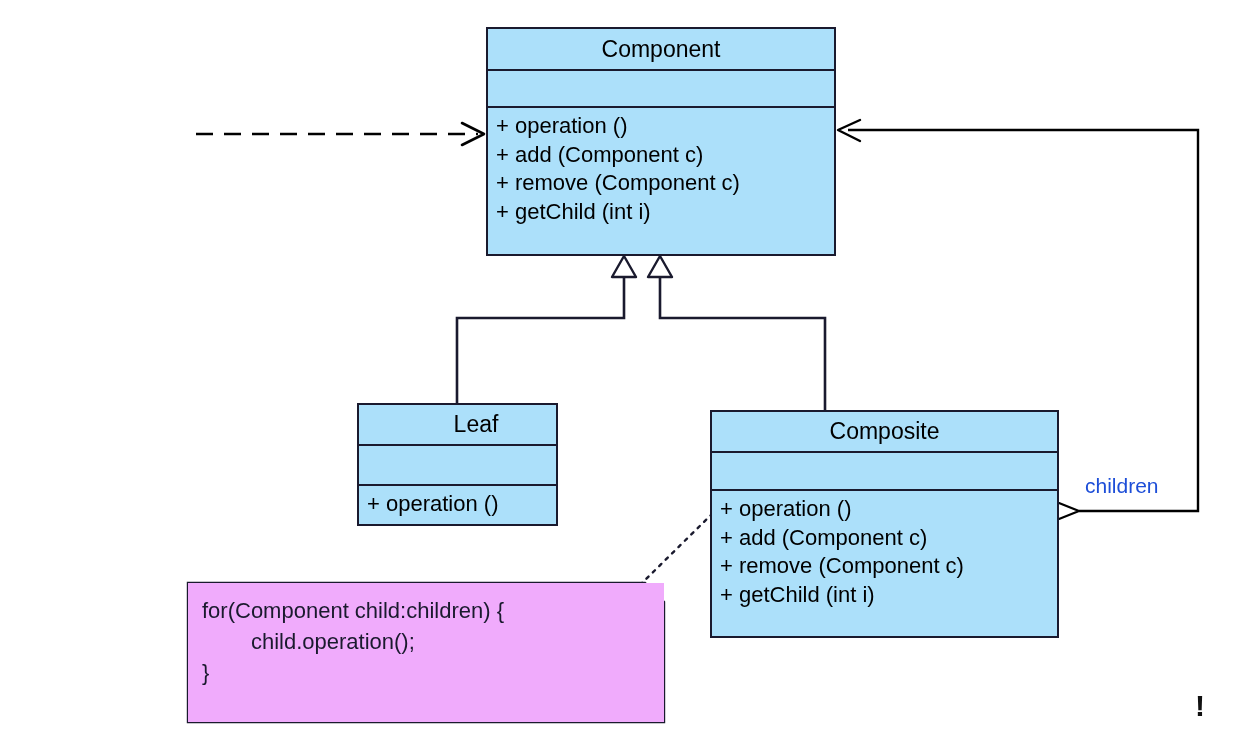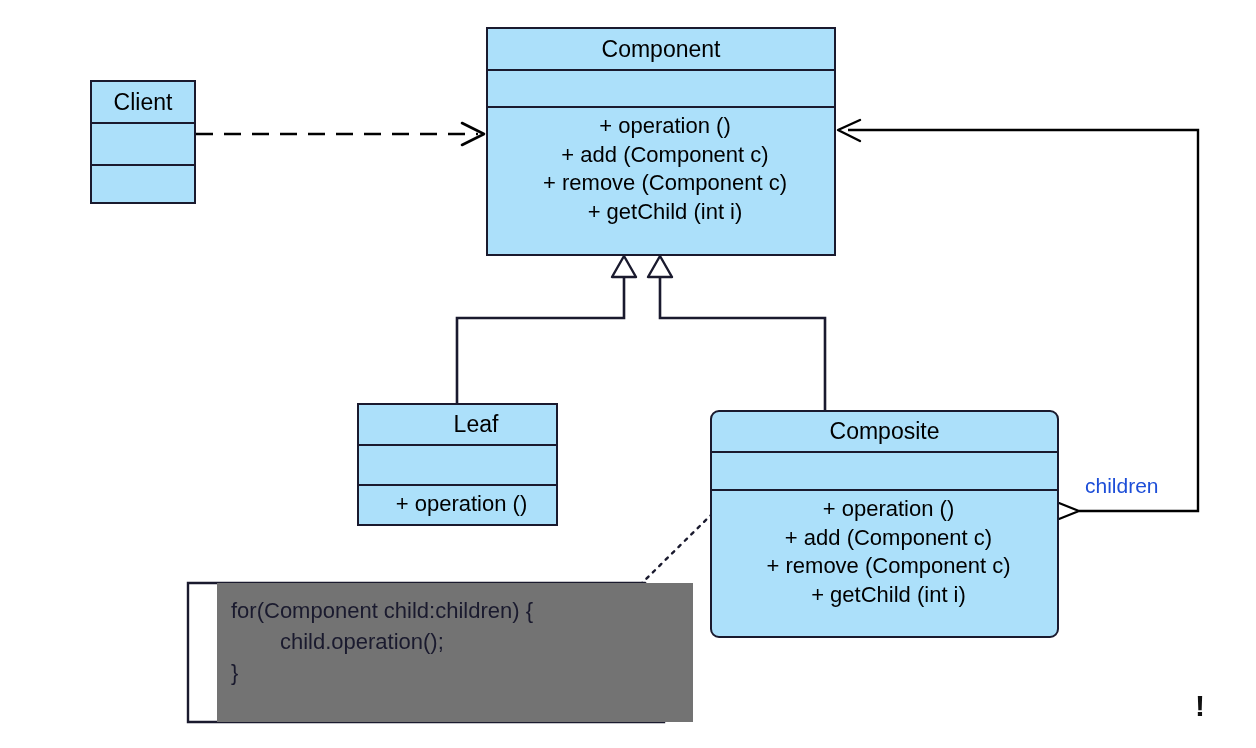--- a/index.html
+++ b/index.html
@@ -31,21 +31,20 @@
     box-sizing: border-box;
     background: #ace0fa;
     border: 2px solid #1a1a2e;
     display: flex;
     flex-direction: column;
     z-index: 3;
   }
   .uml-compartment {
     box-sizing: border-box;
     overflow: hidden;
-    text-align: center;
   }
   .uml-name {
     text-align: center;
     font-size: 23px;
     color: #000000;
     line-height: 1.0;
     display: flex;
     align-items: center;
     justify-content: center;
   }
@@ -58,23 +57,22 @@
     font-size: 22px;
     color: #000000;
   }
   .op-line {
     white-space: nowrap;
     line-height: 1.30;
   }
   .note-box {
     position: absolute;
     box-sizing: border-box;
-    background: #737373;
+    background: #f0abfc;
     z-index: 3;
-    margin-left: 29px;
   }
   .note-text {
     position: absolute;
     left: 14px;
     top: 12px;
     font-size: 22px;
     color: #1a1a2e;
     line-height: 1.42;
     white-space: pre;
   }
@@ -131,46 +129,41 @@
       <line x1="640" y1="585" x2="712" y2="514" stroke="#1a1a2e" stroke-width="2.4" stroke-dasharray="3 6" stroke-linecap="round"></line>
     </g>
 
     
     <g>
       <polygon points="188,583 645,583 664,602 664,722 188,722" fill="#ffffff" stroke="#1a1a2e" stroke-width="2.4" stroke-linejoin="miter"></polygon>
       <polyline points="645,583 645,602 664,602" fill="none" stroke="#1a1a2e" stroke-width="2.4"></polyline>
     </g>
   </svg>
 
-  <div class="uml-class" style="left:90px; top:80px; width:106px; height:124px;">
-    <div class="uml-compartment uml-name" style="height:40px;">Client</div>
-    <div class="uml-compartment uml-attrs" style="height:42px;"></div>
-    <div class="uml-compartment uml-ops" style="flex:1;"></div>
-  </div>
 
   <div class="uml-class" style="left:486px; top:27px; width:350px; height:229px;">
     <div class="uml-compartment uml-name" style="height:40px;text-align:center;">Component</div>
     <div class="uml-compartment uml-attrs" style="height:37px;"></div>
     <div class="uml-compartment uml-ops" style="flex:1;">
       <div class="op-line">+ operation ()</div>
       <div class="op-line">+ add (Component c)</div>
       <div class="op-line">+ remove (Component c)</div>
       <div class="op-line">+ getChild (int i)</div>
     </div>
   </div>
 
   <div class="uml-class" style="left:357px; top:403px; width:201px; height:123px;">
     <div class="uml-compartment uml-name" style="height:39px;padding-left:37px;">Leaf</div>
     <div class="uml-compartment uml-attrs" style="height:40px;"></div>
     <div class="uml-compartment uml-ops" style="flex:1;">
       <div class="op-line">+  operation ()</div>
     </div>
   </div>
 
-  <div class="uml-class" style="left:710px; top:410px; width:349px; height:228px;border-radius:9px;">
+  <div class="uml-class" style="left:710px; top:410px; width:349px; height:228px;">
     <div class="uml-compartment uml-name" style="height:39px;">Composite</div>
     <div class="uml-compartment uml-attrs" style="height:38px;"></div>
     <div class="uml-compartment uml-ops" style="flex:1;">
       <div class="op-line">+ operation ()</div>
       <div class="op-line">+ add (Component c)</div>
       <div class="op-line">+ remove (Component c)</div>
       <div class="op-line">+ getChild (int i)</div>
     </div>
   </div>
 

